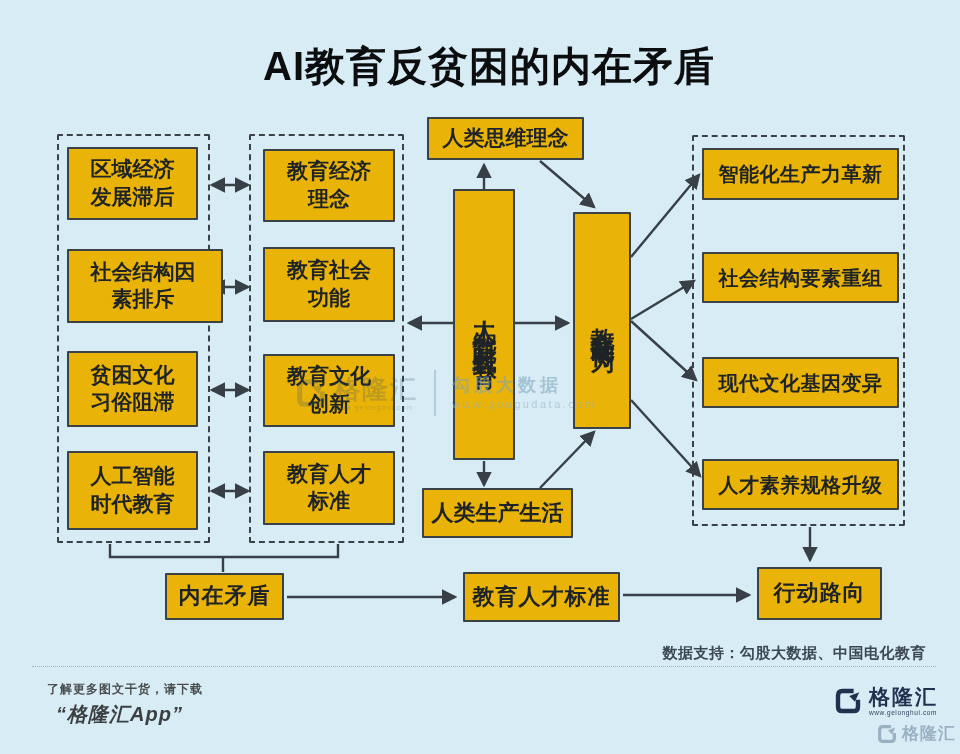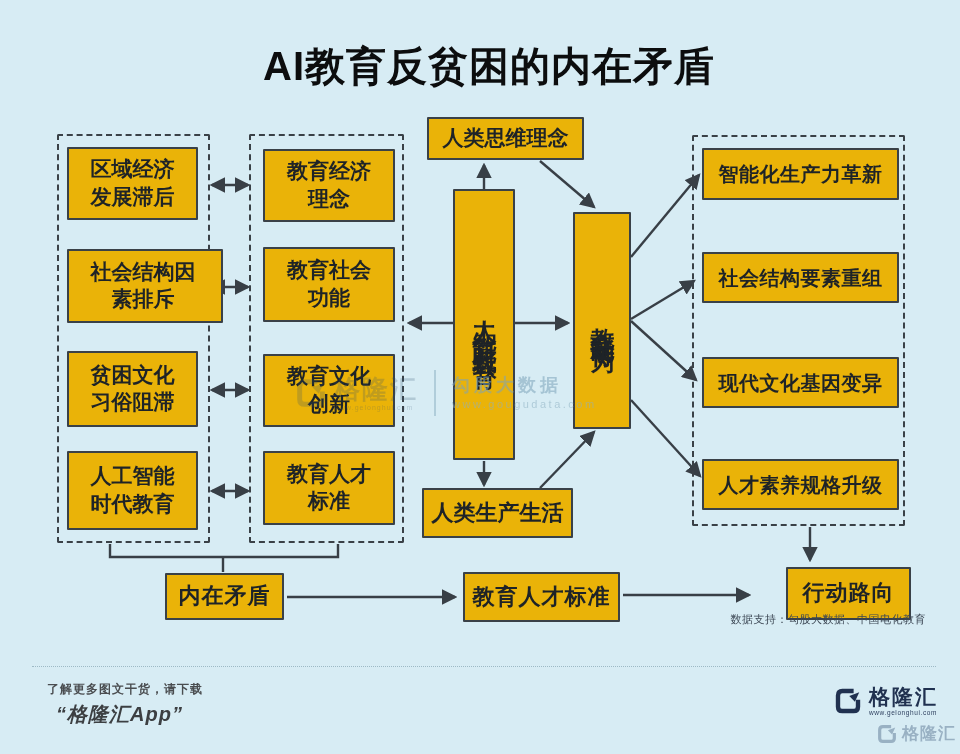--- a/index.html
+++ b/index.html
@@ -21,21 +21,21 @@
   .wm-center{position:absolute;left:294px;top:370px;display:flex;align-items:center;gap:16px;pointer-events:none;}
   .wm-brand{display:flex;align-items:center;gap:6px;opacity:0.22;}
   .wm-brand .txtcol{display:flex;flex-direction:column;align-items:flex-start;}
   .wm-brand .b1{font-size:26px;font-weight:800;color:#30506b;letter-spacing:2px;line-height:1;}
   .wm-brand .b2{font-size:7px;color:#30506b;letter-spacing:1px;margin-top:2px;}
   .wm-bar{width:2px;height:46px;background:#8fb4c4;opacity:0.55;}
   .wm-partner{display:flex;flex-direction:column;opacity:0.55;}
   .wm-partner .p1{font-size:18px;font-weight:700;color:#7da4ba;letter-spacing:4px;line-height:1.1;}
   .wm-partner .p2{font-size:11px;color:#8db0c2;letter-spacing:2.5px;margin-top:2px;}
   
-  .datasupport{position:absolute;right:34px;top:612px;font-size:11px;font-weight:400;color:#3c4754;letter-spacing:0.5px;}
+  .datasupport{position:absolute;right:34px;top:644px;font-size:15px;font-weight:700;color:#3c4754;letter-spacing:0.5px;}
   .divider{position:absolute;left:32px;top:666px;width:904px;border-top:1.5px dotted #9db9c5;}
   .promo1{position:absolute;left:47px;top:681px;font-size:12px;font-weight:700;color:#4a4d50;letter-spacing:1px;}
   .promo2{position:absolute;left:56px;top:701px;font-size:20px;font-weight:700;font-style:italic;color:#3c3f42;letter-spacing:1px;}
   .brandlogo{position:absolute;left:833px;top:686px;display:flex;align-items:center;gap:6px;}
   .brandlogo .txtcol{display:flex;flex-direction:column;align-items:flex-start;}
   .brandlogo .b1{font-size:21px;font-weight:900;color:#203150;letter-spacing:2px;line-height:1;}
   .brandlogo .b2{font-size:6.5px;color:#2d3f5e;letter-spacing:0.6px;margin-top:2px;}
   .cornerwm{position:absolute;left:876px;top:722px;display:flex;align-items:center;gap:4px;opacity:0.35;}
   .cornerwm .b1{font-size:17px;font-weight:900;color:#27456b;letter-spacing:1px;}
 </style>
@@ -100,21 +100,21 @@
   <div class="box" style="left:422px;top:488px;width:151px;height:50px;font-size:22px;">人类生产生活</div>
   <div class="box vbox" style="left:573px;top:212px;width:58px;height:217px;letter-spacing:4px;">教育能动行为</div>
 
   <div class="box one" style="left:702px;top:148px;width:197px;height:52px;">智能化生产力革新</div>
   <div class="box one" style="left:702px;top:357px;width:197px;height:51px;">现代文化基因变异</div>
   <div class="box one" style="left:702px;top:252px;width:197px;height:51px;">社会结构要素重组</div>
   <div class="box one" style="left:702px;top:459px;width:197px;height:51px;">人才素养规格升级</div>
 
   <div class="box flowbox" style="left:165px;top:573px;width:119px;height:47px;">内在矛盾</div>
   <div class="box flowbox" style="left:463px;top:572px;width:157px;height:50px;">教育人才标准</div>
-  <div class="box flowbox" style="left:786px;top:567px;width:125px;height:53px;">行动路向</div>
+  <div class="box flowbox" style="left:757px;top:567px;width:125px;height:53px;">行动路向</div>
 
   <div class="wm-center">
     <div class="wm-brand">
       <svg width="34" height="34" viewBox="0 0 48 48">
         <path d="M33 8 H15 Q8 8 8 15 V33 Q8 40 15 40 H33 Q40 40 40 33 V22" fill="none" stroke="#30506b" stroke-width="7" stroke-linejoin="round"></path>
         <polygon points="42,10 26,16 35,25" fill="#30506b"></polygon>
       </svg>
       <span class="txtcol">
         <span class="b1">格隆汇</span>
         <span class="b2">www.gelonghui.com</span>

